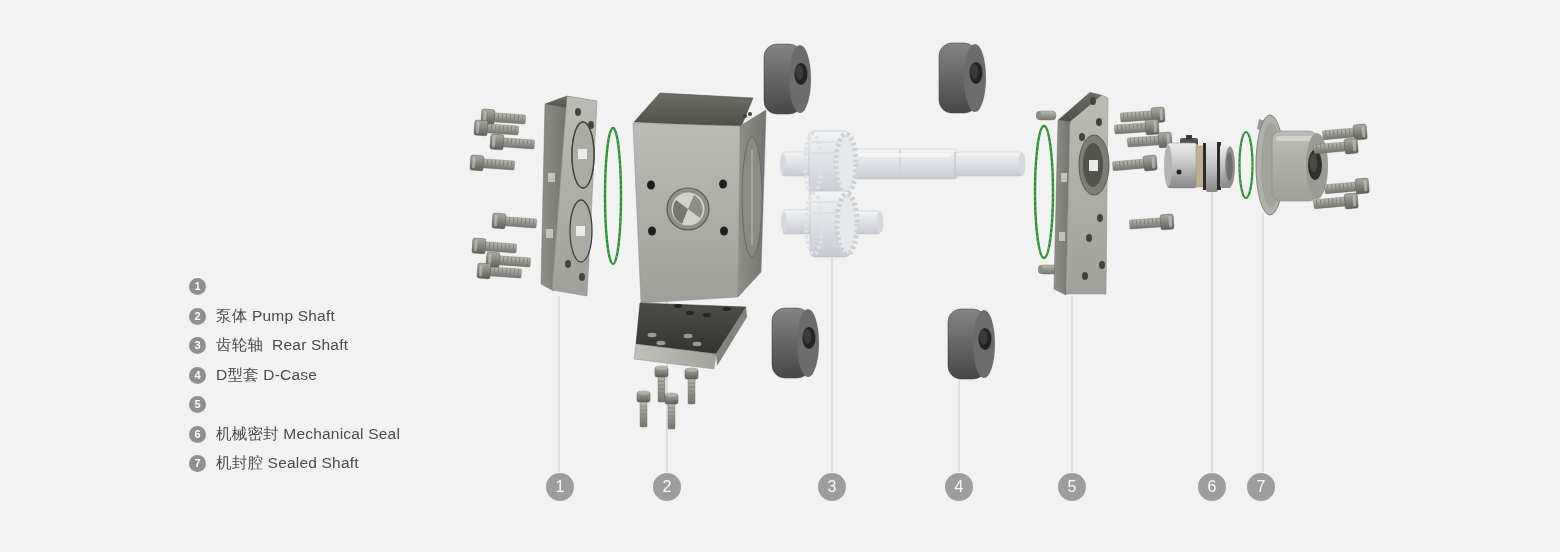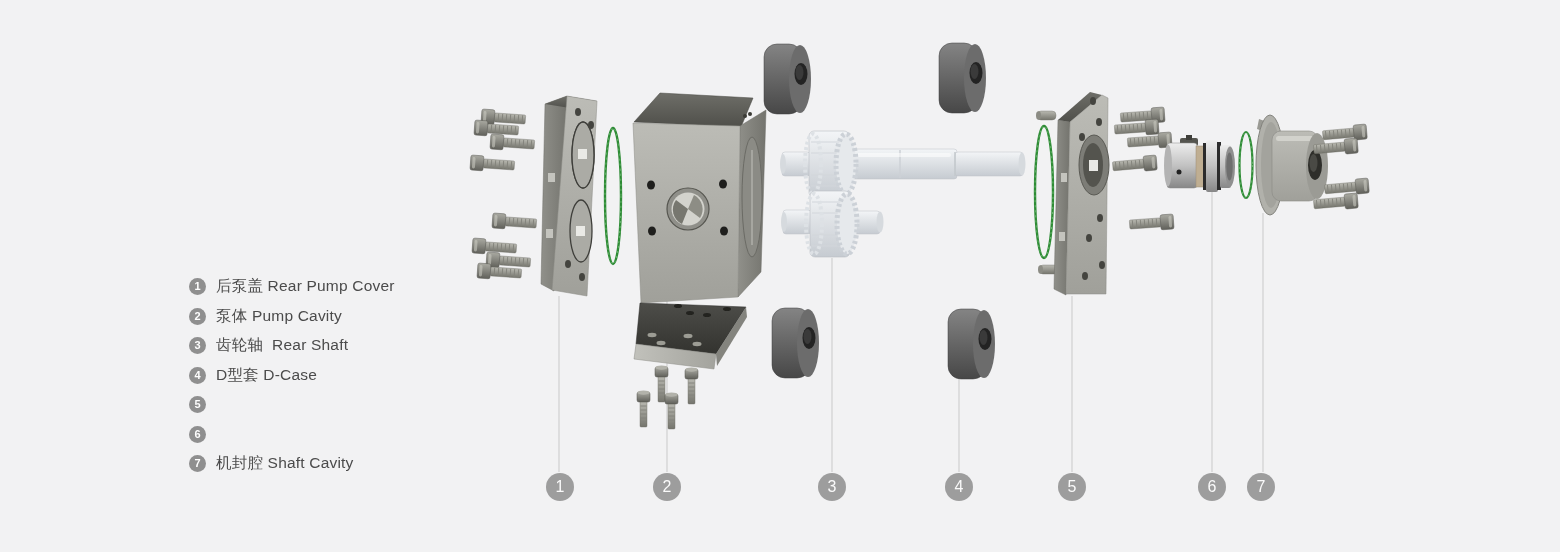--- a/index.html
+++ b/index.html
@@ -305,43 +305,43 @@
       <use href="#screwR" transform="translate(1366,124) scale(-1,1) rotate(5)"></use>
       <use href="#screwR" transform="translate(1357,138) scale(-1,1) rotate(5)"></use>
       <use href="#screwR" transform="translate(1368,178) scale(-1,1) rotate(5)"></use>
       <use href="#screwR" transform="translate(1357,193) scale(-1,1) rotate(5)"></use>
     </g>
   </svg>
 
   <div class="legend">
     <div class="legend-row">
       <span class="legend-bullet">1</span>
-      <span class="legend-label">后泵盖 Rear Pump Cover</span>
     </div>
     <div class="legend-row">
       <span class="legend-bullet">2</span>
-      <span class="legend-label">泵体 Pump Cavity</span>
+      <span class="legend-label">泵体 Pump Shaft</span>
     </div>
     <div class="legend-row">
       <span class="legend-bullet">3</span>
       <span class="legend-label">齿轮轴  Rear Shaft</span>
     </div>
     <div class="legend-row">
       <span class="legend-bullet">4</span>
       <span class="legend-label">D型套 D-Case</span>
     </div>
     <div class="legend-row">
       <span class="legend-bullet">5</span>
     </div>
     <div class="legend-row">
       <span class="legend-bullet">6</span>
+      <span class="legend-label">机械密封 Mechanical Seal</span>
     </div>
     <div class="legend-row">
       <span class="legend-bullet">7</span>
-      <span class="legend-label">机封腔 Shaft Cavity</span>
+      <span class="legend-label">机封腔 Sealed Shaft</span>
     </div>
   </div>
 
   <div class="marker" style="left:560px;top:487px;">1</div>
   <div class="marker" style="left:667px;top:487px;">2</div>
   <div class="marker" style="left:832px;top:487px;">3</div>
   <div class="marker" style="left:959px;top:487px;">4</div>
   <div class="marker" style="left:1072px;top:487px;">5</div>
   <div class="marker" style="left:1212px;top:487px;">6</div>
   <div class="marker" style="left:1261px;top:487px;">7</div>

